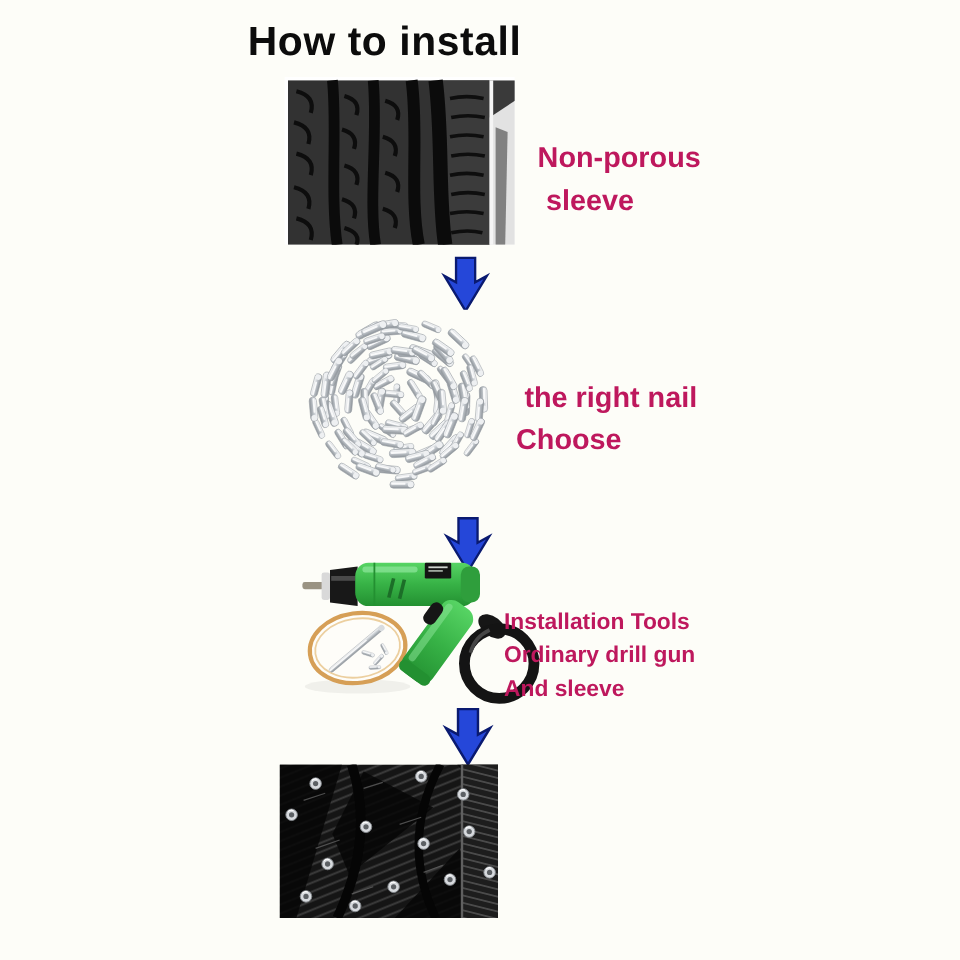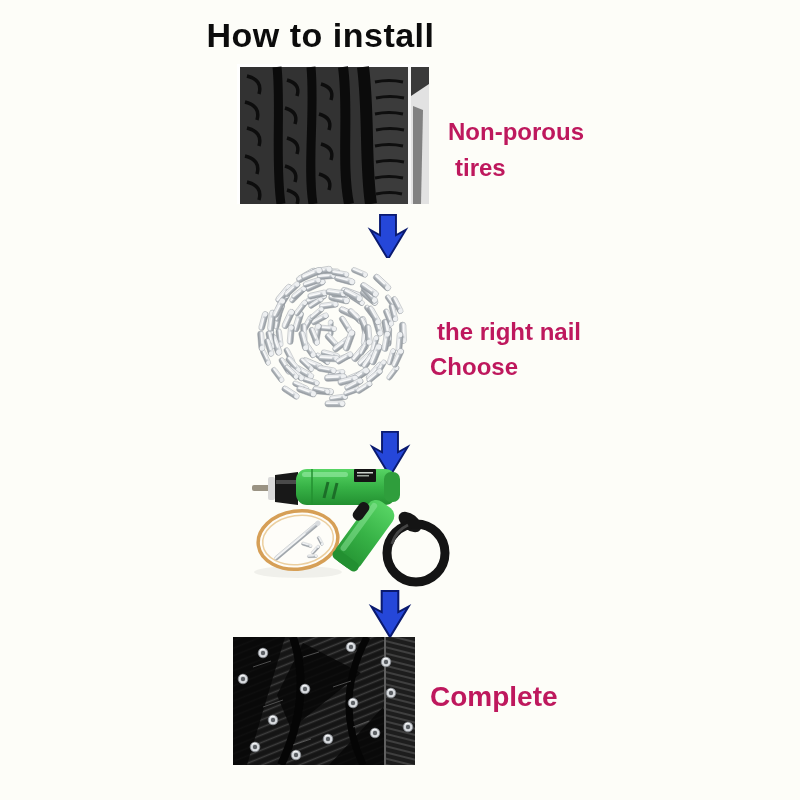--- a/index.html
+++ b/index.html
@@ -98,21 +98,21 @@
           <path d="M139,130 q14,-3 26,0"></path>
       </g>
       <rect x="171" y="3" width="21" height="137" fill="#e2e2e2"></rect>
       <polygon points="176,42 186,46 184,140 176,140" fill="#707070" opacity="0.85"></polygon>
       <polygon points="171,3 192,3 192,20 171,34" fill="#3a3a3a"></polygon>
       <rect x="171" y="3" width="3" height="137" fill="#f5f5f5"></rect>
     </svg>
   </div>
   <div class="cap c1">
     <div class="ln">Non-porous</div>
-    <div class="ln indent">tires</div>
+    <div class="ln indent">sleeve</div>
   </div>
 
   <svg class="arrow a1" viewBox="0 0 52 52">
     <polygon points="17,1 35,1 35,24 46,18 26,51 6,18 17,24" fill="#2547d9" stroke="#0a1a70" stroke-width="2.2"></polygon>
   </svg>
 
   <div class="photo p2">
     <svg viewBox="0 0 182 162" width="182" height="162">
       <rect width="182" height="162" fill="#fdfdf8"></rect>
       <g id="studs-field">
@@ -297,20 +297,25 @@
         </g>
       </g>
 
       <g>
         <ellipse cx="182" cy="66" rx="13" ry="8" transform="rotate(38 182 66)" fill="#161616"></ellipse>
         <circle cx="188" cy="97" r="29" fill="none" stroke="#141414" stroke-width="9"></circle>
         <path d="M164,88 a29,29 0 0 1 16,-19" stroke="#454545" stroke-width="3" fill="none"></path>
       </g>
     </svg>
   </div>
+  <div class="cap c3">
+    <div class="ln">Installation Tools</div>
+    <div class="ln">Ordinary drill gun</div>
+    <div class="ln">And sleeve</div>
+  </div>
 
   <svg class="arrow a3" viewBox="0 0 52 52">
     <polygon points="17,1 35,1 35,24 46,18 26,51 6,18 17,24" fill="#2547d9" stroke="#0a1a70" stroke-width="2.2"></polygon>
   </svg>
 
   <div class="photo p4">
     <svg viewBox="0 0 182 128" width="182" height="128">
       <defs>
         <pattern id="sp1" width="7" height="7" patternUnits="userSpaceOnUse" patternTransform="rotate(-22)">
           <rect width="7" height="7" fill="#151515"></rect>
@@ -350,17 +355,14 @@
         <use href="#stud2" xlink:href="#stud2" transform="translate(120,66)"></use>
         <use href="#stud2" xlink:href="#stud2" transform="translate(158,56)"></use>
         <use href="#stud2" xlink:href="#stud2" transform="translate(95,102)"></use>
         <use href="#stud2" xlink:href="#stud2" transform="translate(22,110)"></use>
         <use href="#stud2" xlink:href="#stud2" transform="translate(142,96)"></use>
         <use href="#stud2" xlink:href="#stud2" transform="translate(63,118)"></use>
         <use href="#stud2" xlink:href="#stud2" transform="translate(175,90)"></use>
       </g>
     </svg>
   </div>
-  <div class="cap c4">
-    <div class="ln">Complete</div>
-  </div>
 
 </div>
 
 </body></html>

